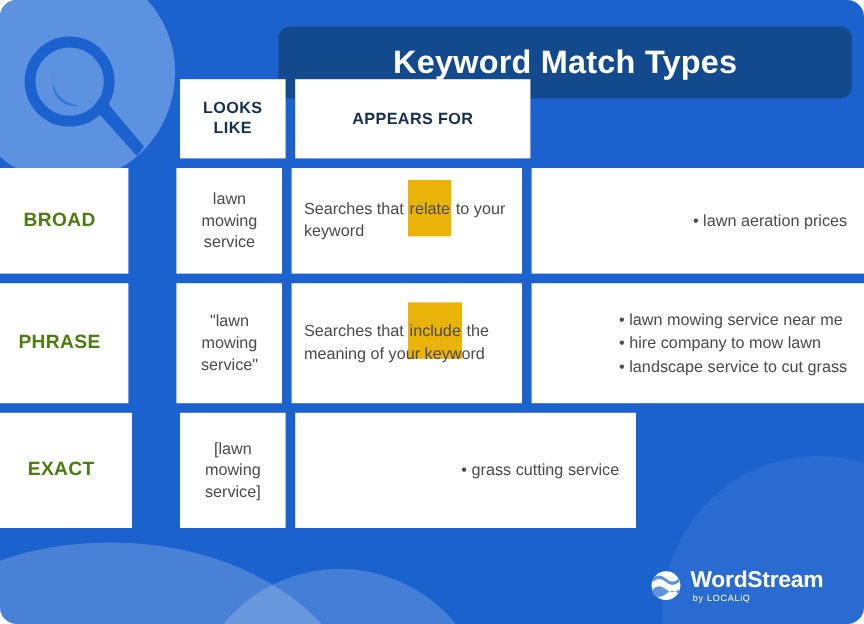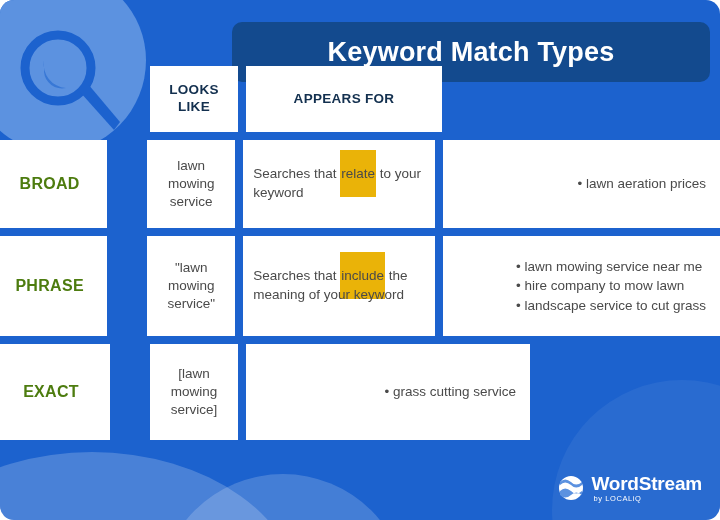--- a/index.html
+++ b/index.html
@@ -161,21 +161,21 @@
     line-height: 1.45;
     padding: 0 14px;
   }
   .match-list .li {
     white-space: nowrap;
   }
 
   
   .logo {
     position: absolute;
-    right: 18px;
+    right: 34px;
     bottom: 18px;
     display: flex;
     align-items: center;
   }
   .logo-mark {
     width: 26px;
     height: 26px;
     margin-right: 7px;
     flex: 0 0 auto;
   }

